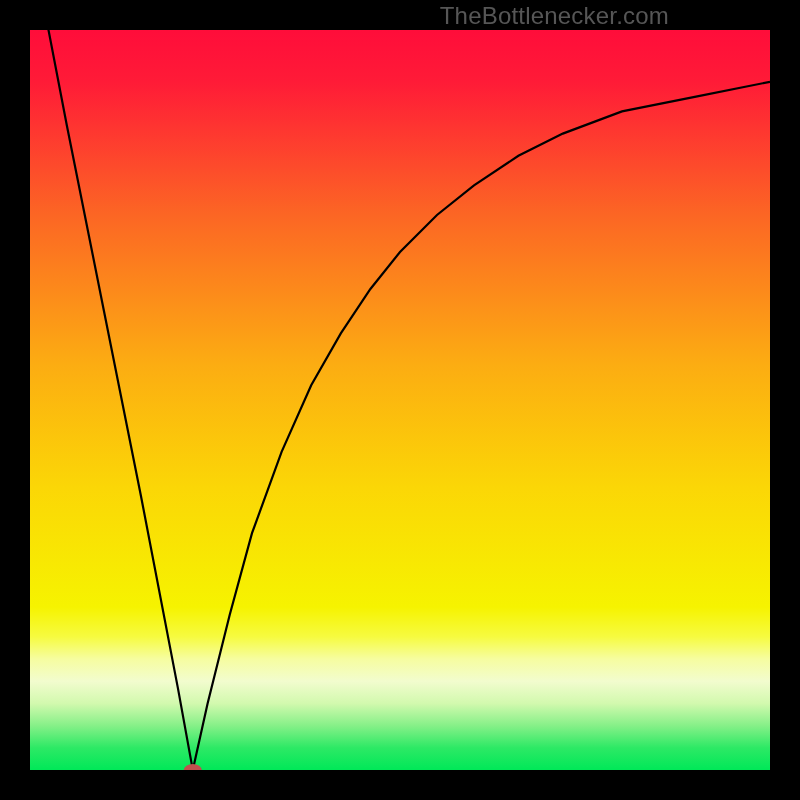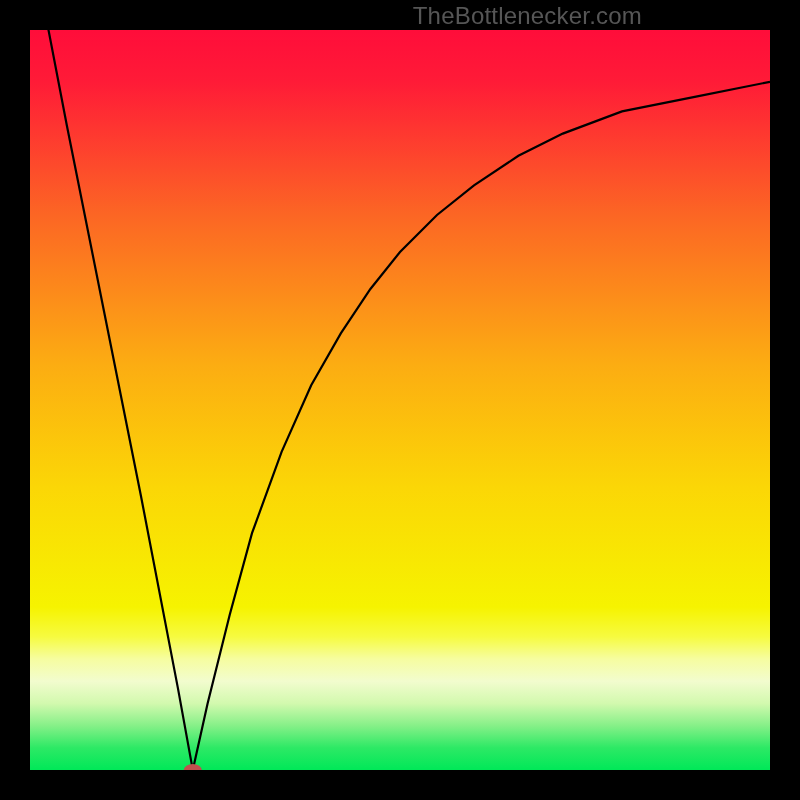--- a/index.html
+++ b/index.html
@@ -9,20 +9,21 @@
     height: 800px;
     overflow: hidden;
     background: #000;
     font-family: Arial, Helvetica, sans-serif;
   }
   .frame {
     position: relative;
     width: 652px;
     height: 800px;
     background: #000;
+    padding-left: 27px;
   }
   .watermark {
     position: absolute;
     top: 2px;
     right: 10px;
     font-size: 24px;
     color: #565656;
     font-weight: 500;
     letter-spacing: 0.2px;
     z-index: 5;

